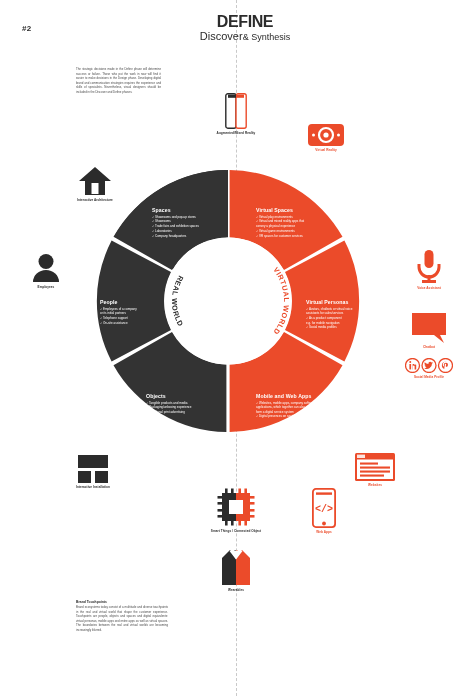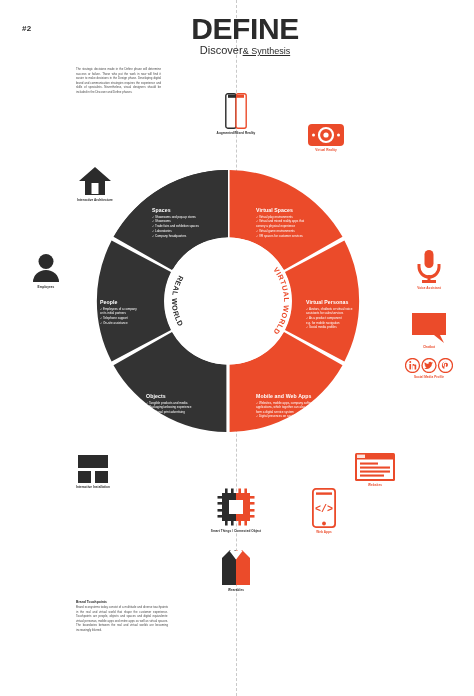--- a/index.html
+++ b/index.html
@@ -17,25 +17,25 @@
   }
 
   
   .pagenum {
     position:absolute; left:22px; top:24px;
     font-size:8px; font-weight:bold; color:#2b2b2b; letter-spacing:.3px;
   }
 
   
   .titlewrap { position:absolute; left:160px; top:14px; width:170px; text-align:center; }
-  .t-define { font-size:30px; font-weight:bold; color:#2b2b2b; letter-spacing:-0.4px; line-height:1; }
+  .t-define { font-size:16px; font-weight:bold; color:#2b2b2b; letter-spacing:-0.4px; line-height:1; }
   .t-define .thin { font-weight:bold; }
   .t-sub { font-size:11px; color:#2b2b2b; margin-top:1px; line-height:1; }
   .t-sub .s1 { font-weight:normal; }
-  .t-sub .s2 { font-size:9px;text-decoration:underline; }
+  .t-sub .s2 { font-size:9px; }
 
   
   .intro {
     position:absolute; left:76px; top:67px; width:85px;
     font-size:2.9px; line-height:1.55; text-align:justify; color:#4a4a4a;
   }
   .intro::first-line { }
 
   
   .footnote { position:absolute; left:76px; top:600px; width:92px; }

